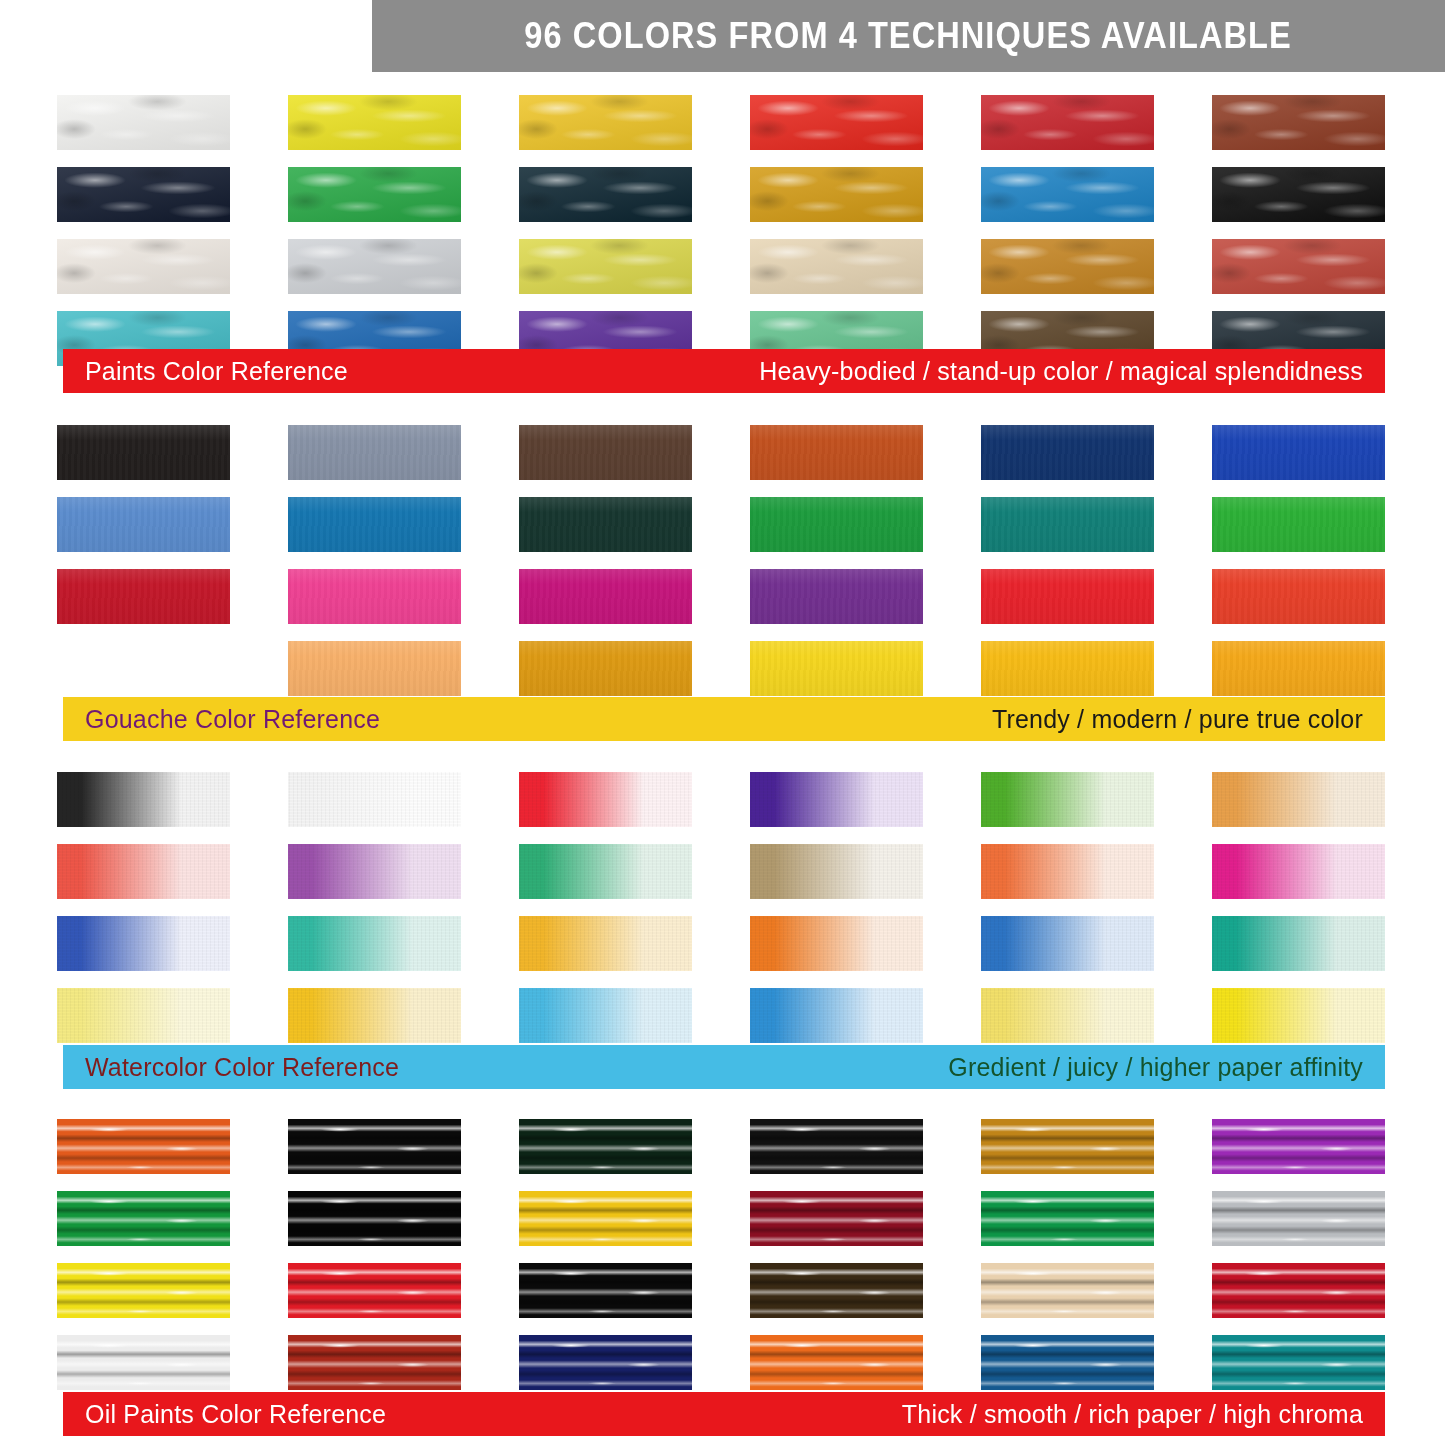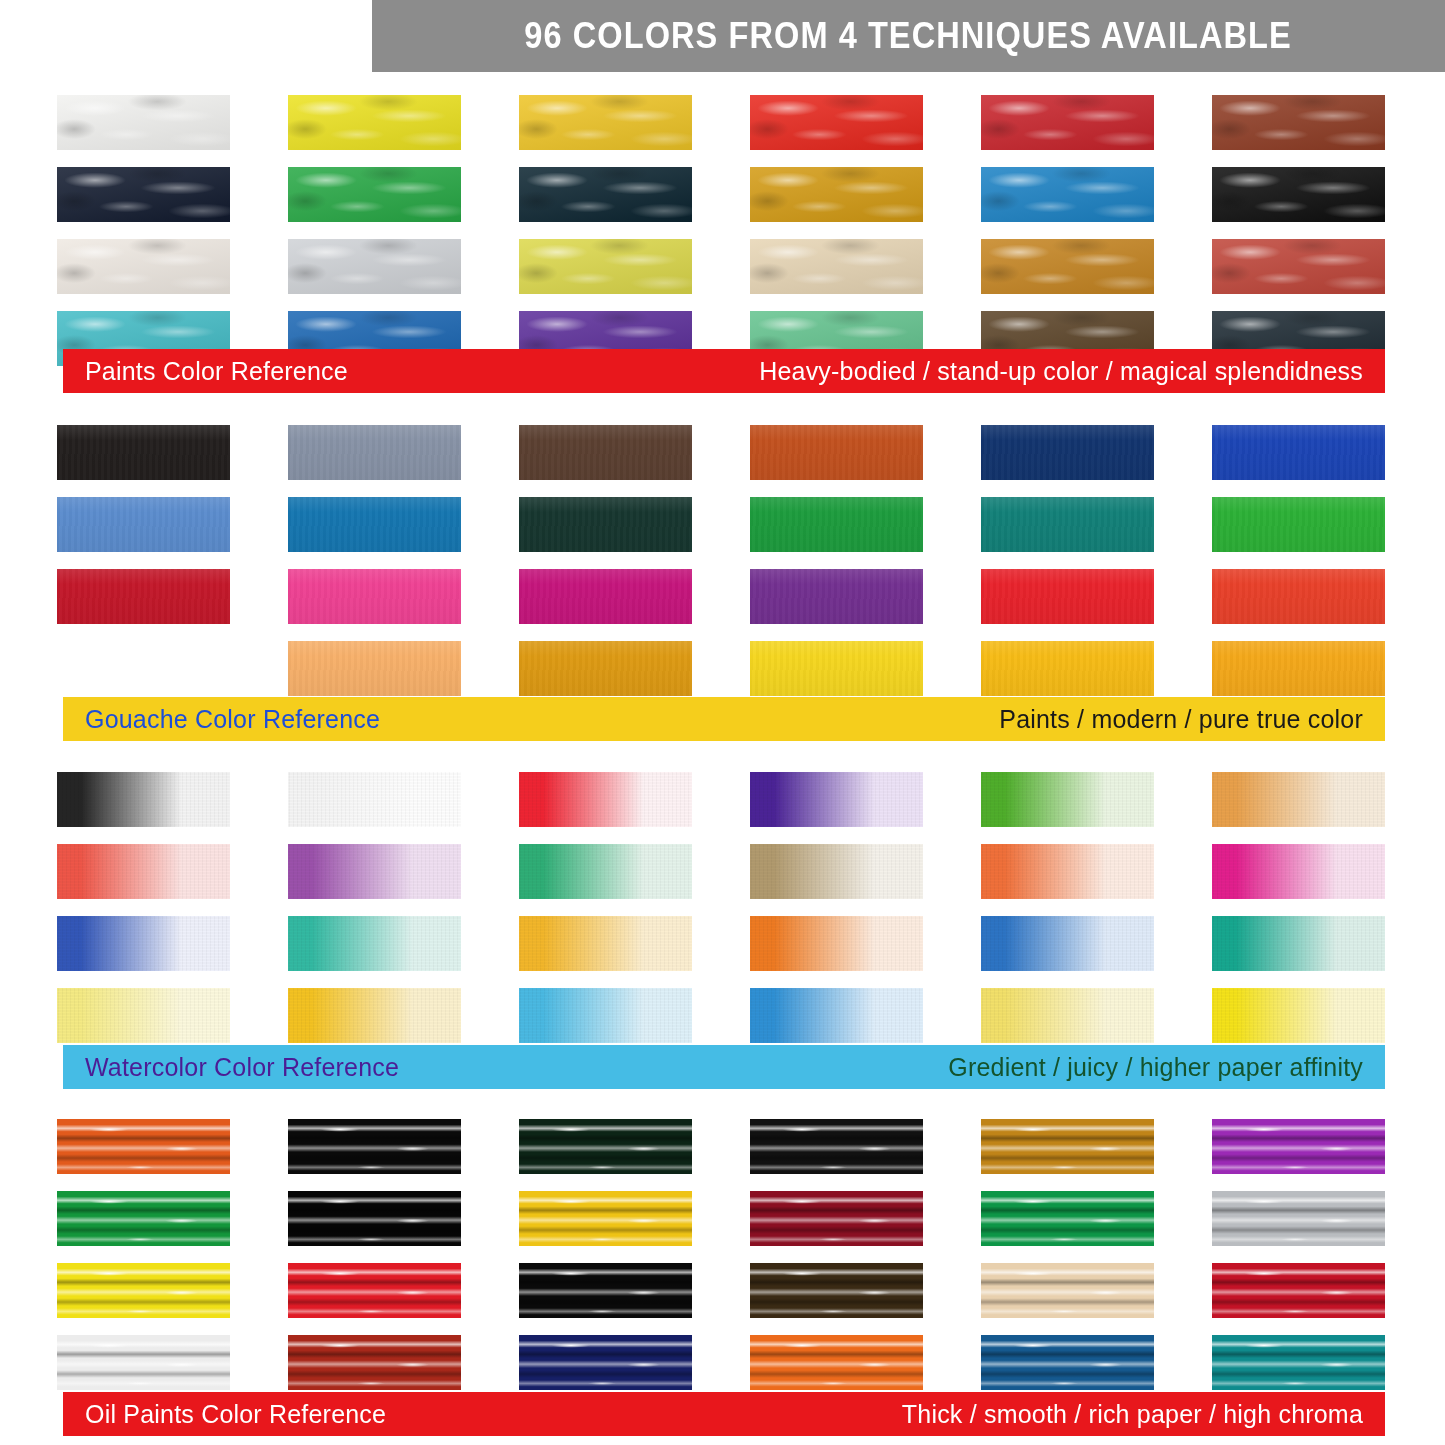--- a/index.html
+++ b/index.html
@@ -198,22 +198,22 @@
       <div class="swatch tex-gouache" style="background: rgb(232, 65, 42);"></div>
       <div class="swatch empty"></div>
       <div class="swatch tex-gouache" style="background: rgb(247, 176, 106);"></div>
       <div class="swatch tex-gouache" style="background: rgb(221, 154, 19);"></div>
       <div class="swatch tex-gouache" style="background: rgb(245, 214, 32);"></div>
       <div class="swatch tex-gouache" style="background: rgb(246, 187, 22);"></div>
       <div class="swatch tex-gouache" style="background: rgb(244, 168, 26);"></div>
     </div>
 </div>
 <div class="label-banner" id="banner-gouache" style="background: rgb(245, 206, 28);">
-  <span class="banner-title" style="color: #1d4ed8;">Gouache Color Reference</span>
-  <span class="banner-tagline" style="color: rgb(26, 26, 26);">Paints / modern / pure true color</span>
+  <span class="banner-title" style="color: #701a75;">Gouache Color Reference</span>
+  <span class="banner-tagline" style="color: rgb(26, 26, 26);">Trendy / modern / pure true color</span>
 </div>
 
 <div class="section" id="section-watercolor">
   <div class="swatch-grid" id="grid-watercolor">
       <div class="swatch tex-watercolor" style="background: linear-gradient(90deg, rgb(37, 37, 37) 0%, rgb(37, 37, 37) 14%, rgb(243, 243, 243) 72%, rgb(243, 243, 243) 100%);"></div>
       <div class="swatch tex-watercolor" style="background: linear-gradient(90deg, rgb(244, 244, 244) 0%, rgb(244, 244, 244) 14%, rgb(253, 253, 253) 72%, rgb(253, 253, 253) 100%);"></div>
       <div class="swatch tex-watercolor" style="background: linear-gradient(90deg, rgb(238, 36, 51) 0%, rgb(238, 36, 51) 14%, rgb(253, 242, 244) 72%, rgb(253, 242, 244) 100%);"></div>
       <div class="swatch tex-watercolor" style="background: linear-gradient(90deg, rgb(75, 35, 150) 0%, rgb(75, 35, 150) 14%, rgb(236, 226, 246) 72%, rgb(236, 226, 246) 100%);"></div>
       <div class="swatch tex-watercolor" style="background: linear-gradient(90deg, rgb(79, 174, 43) 0%, rgb(79, 174, 43) 14%, rgb(234, 244, 226) 72%, rgb(234, 244, 226) 100%);"></div>
       <div class="swatch tex-watercolor" style="background: linear-gradient(90deg, rgb(232, 160, 75) 0%, rgb(232, 160, 75) 14%, rgb(246, 235, 219) 72%, rgb(246, 235, 219) 100%);"></div>
@@ -231,21 +231,21 @@
       <div class="swatch tex-watercolor" style="background: linear-gradient(90deg, rgb(23, 167, 143) 0%, rgb(23, 167, 143) 14%, rgb(220, 239, 233) 72%, rgb(220, 239, 233) 100%);"></div>
       <div class="swatch tex-watercolor" style="background: linear-gradient(90deg, rgb(244, 234, 132) 0%, rgb(244, 234, 132) 14%, rgb(251, 248, 221) 72%, rgb(251, 248, 221) 100%);"></div>
       <div class="swatch tex-watercolor" style="background: linear-gradient(90deg, rgb(243, 194, 34) 0%, rgb(243, 194, 34) 14%, rgb(250, 240, 205) 72%, rgb(250, 240, 205) 100%);"></div>
       <div class="swatch tex-watercolor" style="background: linear-gradient(90deg, rgb(74, 185, 226) 0%, rgb(74, 185, 226) 14%, rgb(222, 240, 248) 72%, rgb(222, 240, 248) 100%);"></div>
       <div class="swatch tex-watercolor" style="background: linear-gradient(90deg, rgb(47, 144, 212) 0%, rgb(47, 144, 212) 14%, rgb(223, 238, 250) 72%, rgb(223, 238, 250) 100%);"></div>
       <div class="swatch tex-watercolor" style="background: linear-gradient(90deg, rgb(242, 224, 106) 0%, rgb(242, 224, 106) 14%, rgb(250, 246, 216) 72%, rgb(250, 246, 216) 100%);"></div>
       <div class="swatch tex-watercolor" style="background: linear-gradient(90deg, rgb(244, 226, 26) 0%, rgb(244, 226, 26) 14%, rgb(251, 246, 207) 72%, rgb(251, 246, 207) 100%);"></div>
     </div>
 </div>
 <div class="label-banner" id="banner-watercolor" style="background: rgb(69, 188, 229);">
-  <span class="banner-title" style="color: #4c1d95;">Watercolor Color Reference</span>
+  <span class="banner-title" style="color: #7f1d1d;">Watercolor Color Reference</span>
   <span class="banner-tagline" style="color: #14532d;">Gredient / juicy / higher paper affinity</span>
 </div>
 
 <div class="section" id="section-oil">
   <div class="swatch-grid" id="grid-oil">
       <div class="swatch tex-oil" style="background: rgb(226, 90, 28);"></div>
       <div class="swatch tex-oil" style="background: rgb(10, 10, 10);"></div>
       <div class="swatch tex-oil" style="background: rgb(12, 36, 22);"></div>
       <div class="swatch tex-oil" style="background: rgb(17, 17, 17);"></div>
       <div class="swatch tex-oil" style="background: rgb(192, 132, 24);"></div>

